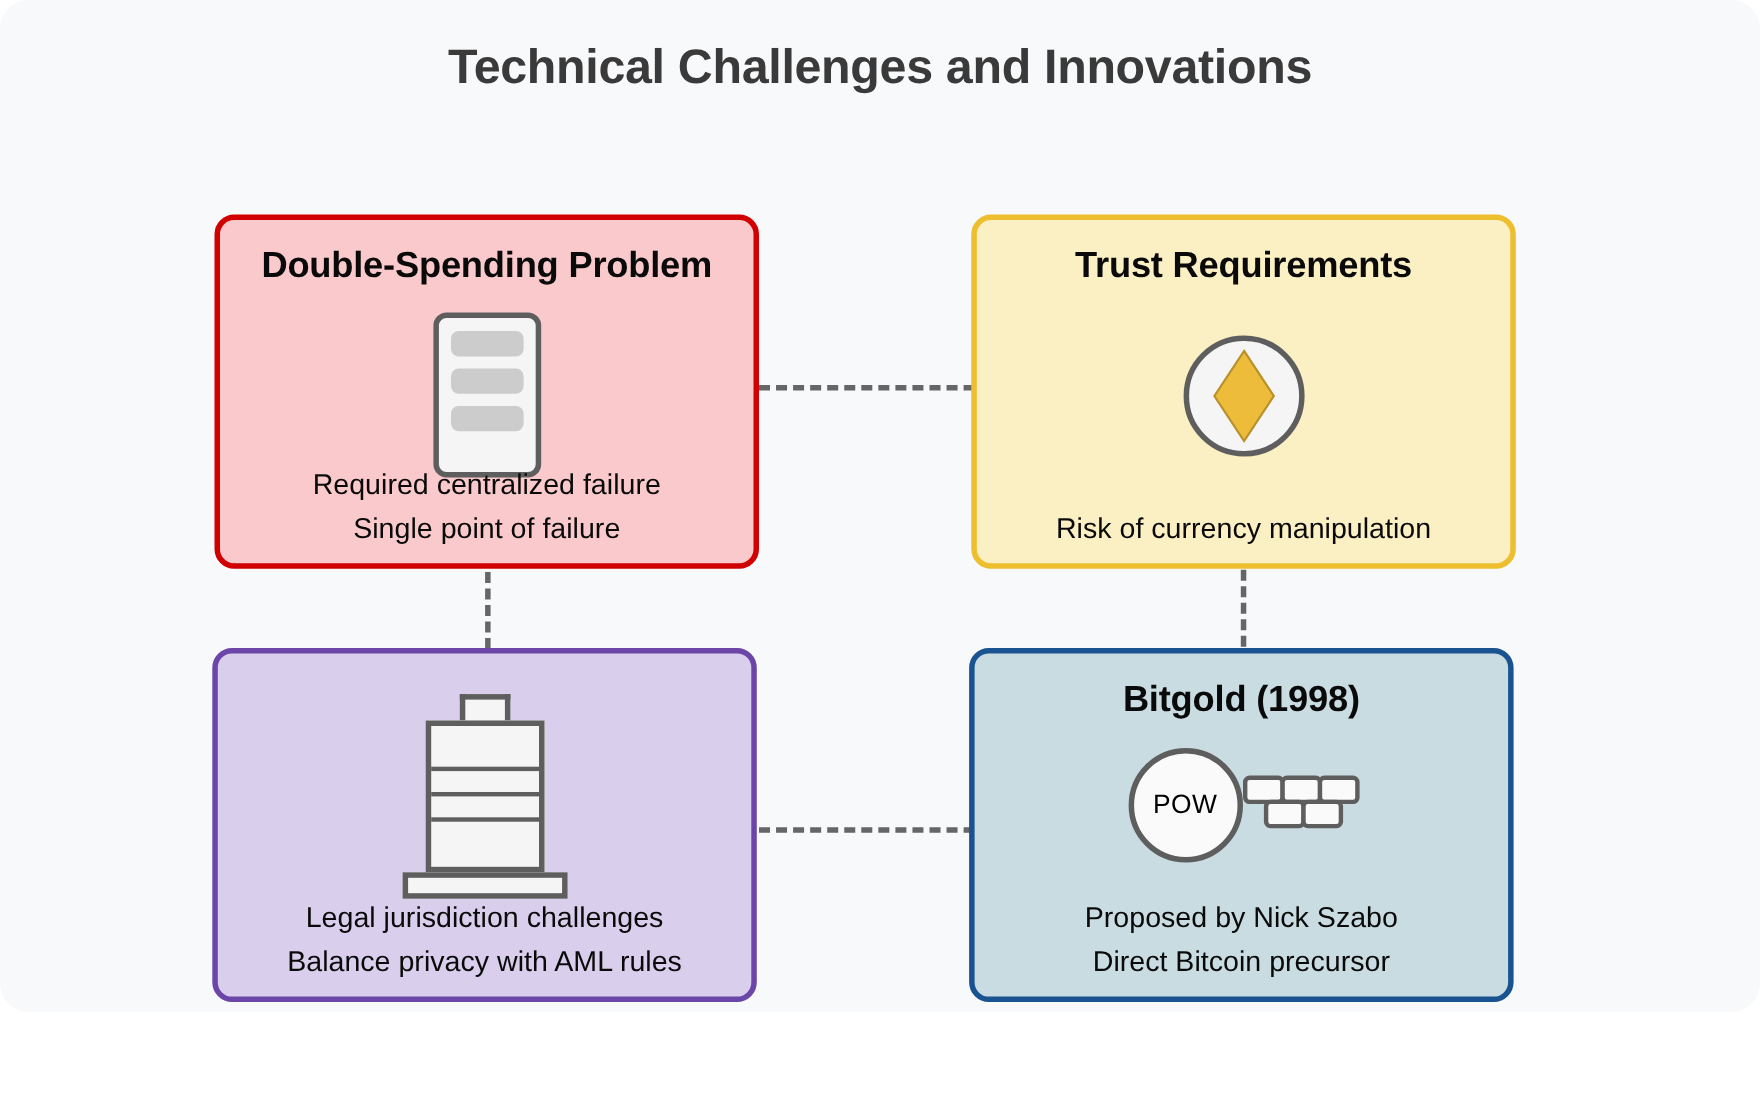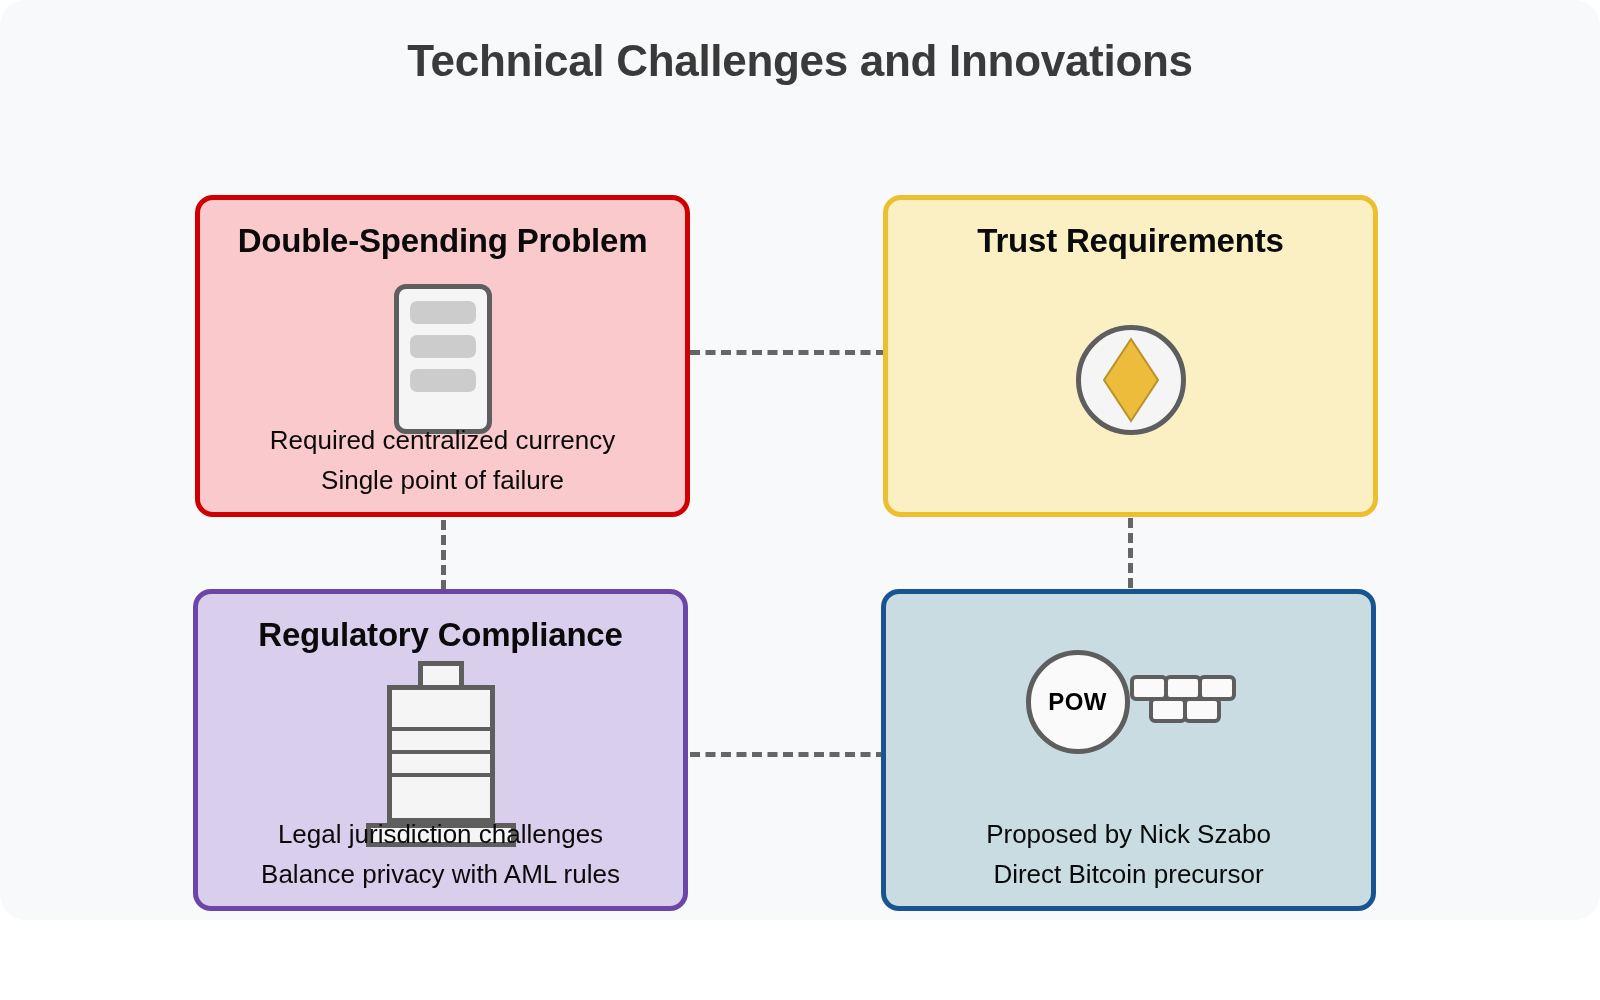--- a/index.html
+++ b/index.html
@@ -171,21 +171,21 @@
   .pow-circle {
     width: 104px;
     height: 104px;
     border-radius: 50%;
     border: 5px solid #5E5E5E;
     background: #FAFAFA;
     display: flex;
     align-items: center;
     justify-content: center;
     font-size: 24px;
-    font-weight: bold;
+    font-weight: normal;
     color: #000000;
     letter-spacing: 0.4px;
   }
   .brick-wall {
     display: flex;
     flex-direction: column;
     margin-left: -4px;
     margin-top: -6px;
   }
   .brick-row { display: flex; }
@@ -214,59 +214,60 @@
   <div class="card" id="card-double-spending">
     <div class="card-title">Double-Spending Problem</div>
     <div class="icon-wrap">
       <div class="db-icon">
         <div class="db-bar"></div>
         <div class="db-bar"></div>
         <div class="db-bar"></div>
       </div>
     </div>
     <div class="card-lines">
-      <div class="card-line">Required centralized currency</div>
+      <div class="card-line">Required centralized failure</div>
       <div class="card-line">Single point of failure</div>
     </div>
   </div>
 
   <div class="card" id="card-trust">
     <div class="card-title">Trust Requirements</div>
     <div class="icon-wrap">
       <div class="coin-icon">
         <svg width="58" height="86" viewBox="0 0 58 86">
           <polygon points="29,2 56,43 29,84 2,43" fill="#ECBC3A" stroke="#B9912A" stroke-width="2"></polygon>
         </svg>
       </div>
     </div>
     <div class="card-lines">
+      <div class="card-line">Risk of currency manipulation</div>
     </div>
   </div>
 
   <div class="card" id="card-regulatory">
-    <div class="card-title">Regulatory Compliance</div>
     <div class="icon-wrap">
       <div class="bank-icon">
         <div class="bank-top"></div>
         <div class="bank-body">
           <div class="bank-band tall"></div>
           <div class="bank-band"></div>
           <div class="bank-band"></div>
           <div class="bank-band last"></div>
         </div>
         <div class="bank-base"></div>
       </div>
     </div>
     <div class="card-lines">
       <div class="card-line">Legal jurisdiction challenges</div>
       <div class="card-line">Balance privacy with AML rules</div>
     </div>
   </div>
 
   <div class="card" id="card-bitgold">
+    <div class="card-title">Bitgold (1998)</div>
     <div class="icon-wrap">
       <div class="pow-group">
         <div class="pow-circle">POW</div>
         <div class="brick-wall">
           <div class="brick-row">
             <div class="brick"></div>
             <div class="brick"></div>
             <div class="brick"></div>
           </div>
           <div class="brick-row offset">

